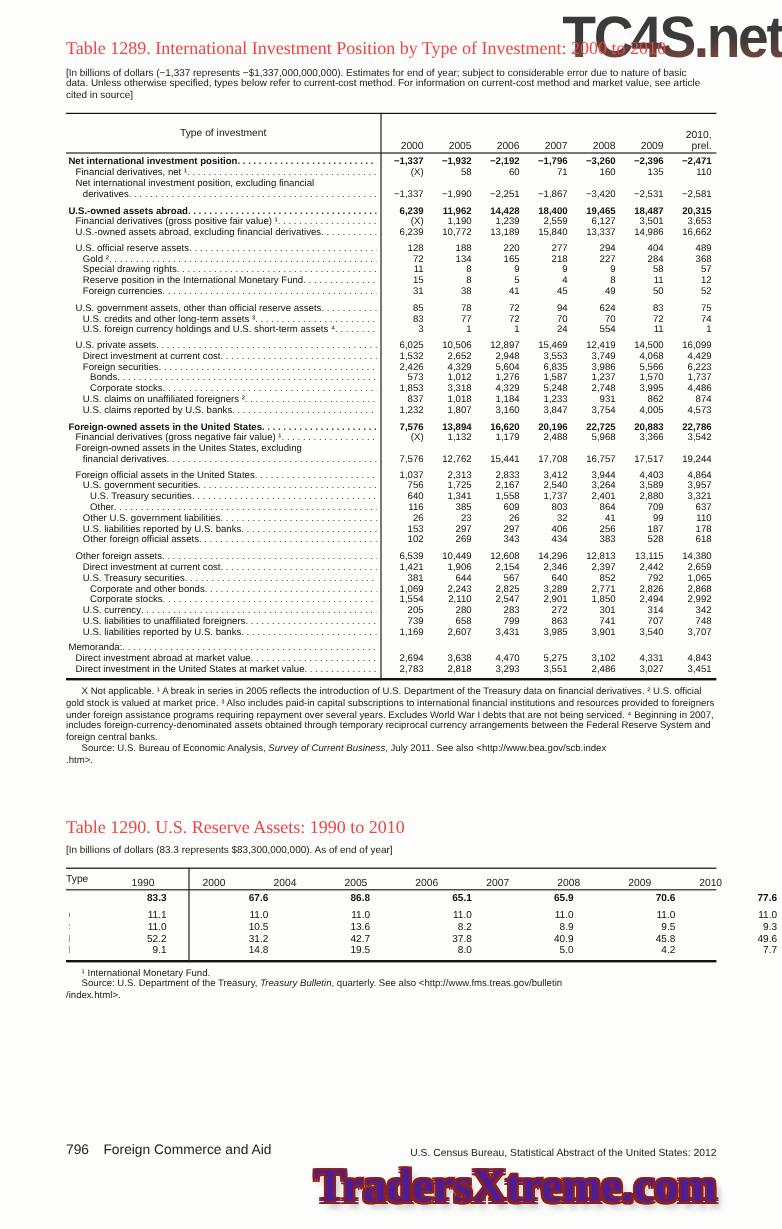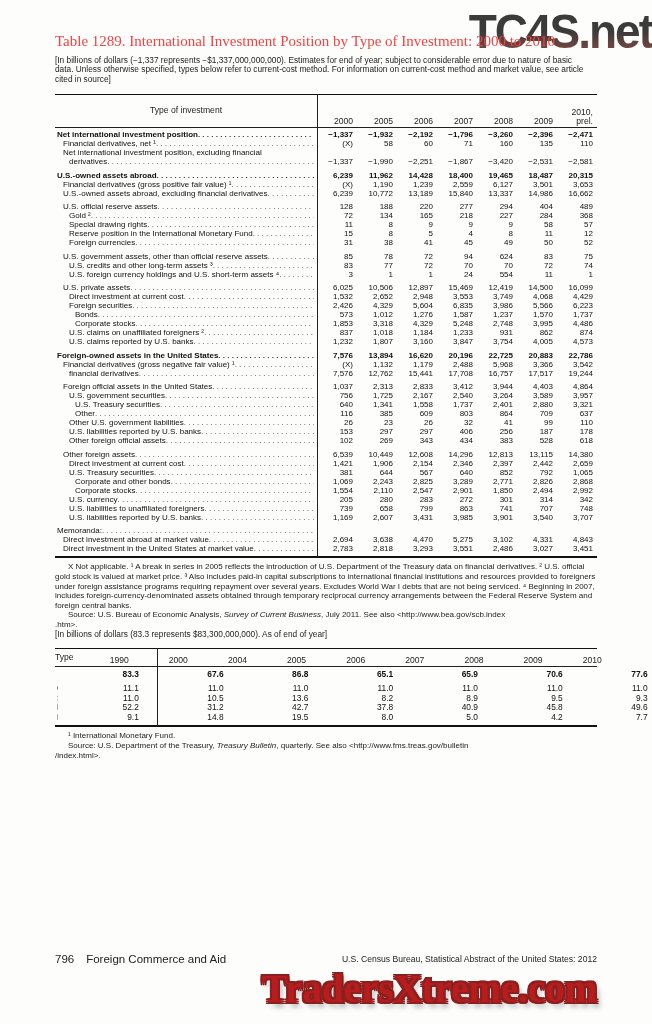--- a/index.html
+++ b/index.html
@@ -8,21 +8,21 @@
 
   
   .wm-top{position:absolute;top:2px;right:0;z-index:1;font-family:"Liberation Sans",sans-serif;
     font-weight:bold;font-size:46px;letter-spacing:-2px;transform:scaleY(1.06);transform-origin:top right;
     background:linear-gradient(180deg,#3b3b3b 0%,#3b3b3b 52%,#6d453f 78%,#9a564c 100%);
     -webkit-background-clip:text;background-clip:text;color:transparent;}
   .wm-mid{position:absolute;left:178px;top:485px;z-index:6;font-family:"Liberation Serif",serif;
     font-weight:bold;font-size:52px;letter-spacing:3px;color:#c81f26;white-space:nowrap;
     text-shadow:-2px 0 0 #fff,2px 0 0 #fff,0 -2px 0 #fff,0 2px 0 #fff,-2px -2px 0 #fff,2px 2px 0 #fff,-2px 2px 0 #fff,2px -2px 0 #fff,5px 6px 4px rgba(110,110,110,.55);}
   .wm-bottom{position:absolute;left:262px;top:966px;z-index:6;font-family:"Liberation Serif",serif;
-    font-weight:bold;font-size:39px;letter-spacing:0;color:#b91c1c;white-space:nowrap;
+    font-weight:bold;font-size:39px;letter-spacing:0;color:#4c1d95;white-space:nowrap;
     text-shadow:-2px 0 0 #8b2020,2px 0 0 #8b2020,0 -2px 0 #8b2020,0 2px 0 #8b2020,-2px -2px 0 #8b2020,2px 2px 0 #8b2020,-2px 2px 0 #8b2020,2px -2px 0 #8b2020,0 0 8px #ffffff,4px 5px 5px rgba(120,120,120,.6);}
 
   
   .doc{position:absolute;left:55px;top:34px;width:542px;z-index:2;}
   .t-title{font-family:"Liberation Serif",serif;font-weight:normal;font-size:15px;line-height:15.5px;color:#ef4444;margin:0 0 6px 0;width:510px;}
   .t-title2{margin-top:44px;}
   .t-note{font-size:8.3px;line-height:9.8px;color:#222;margin:0 0 9px 0;width:536px;}
 
   .tbl{position:relative;font-size:8px;line-height:9px;color:#111;}
   .vline{position:absolute;top:0;bottom:0;width:0;border-left:1px solid #222;}
@@ -50,21 +50,21 @@
   .dots{flex:1;overflow:hidden;white-space:nowrap;color:#333;}
   .dots::after{content:" . . . . . . . . . . . . . . . . . . . . . . . . . . . . . . . . . . . . . . . . . . . . . . . . . . . . . . . . . . . . . . . . . . . . . . . .";}
   .val{text-align:right;box-sizing:border-box;padding-right:4px;white-space:nowrap;}
   .t89 .val{flex:0 0 40px;}
   .t90 .val{flex:0 0 48.8px;margin-left:36px;}
 
   .fn{font-size:8px;line-height:9.6px;color:#222;margin:4px 0 0 0;text-indent:13px;width:542px;}
   .src{font-size:8px;line-height:9.6px;color:#222;margin:0;text-indent:13px;width:542px;white-space:pre-wrap;}
 
   
-  .footer{position:absolute;left:55px;right:55px;top:953px;z-index:2;display:flex;justify-content:space-between;align-items:center;}
+  .footer{position:absolute;left:55px;right:55px;top:953px;z-index:2;display:flex;justify-content:space-between;align-items:flex-end;}
   .footer .left{font-size:11.5px;color:#222;}
   .footer .left .pnum{margin-right:12px;}
   .footer .right{font-size:8.6px;color:#222;}
 </style>
 </head>
 <body>
 
 <div class="page">
 
   <div class="wm-top">TC4S.net</div>
@@ -386,20 +386,25 @@
             <div class="val">(X)</div>
             <div class="val">1,132</div>
             <div class="val">1,179</div>
             <div class="val">2,488</div>
             <div class="val">5,968</div>
             <div class="val">3,366</div>
             <div class="val">3,542</div>
           </div>
           <div class="row">
             <div class="lblcell">
+              <span class="lbl i1">Foreign-owned assets in the Unites States, excluding</span>
+            </div>
+          </div>
+          <div class="row">
+            <div class="lblcell">
               <span class="lbl i2">financial derivatives</span>
               <span class="dots"></span>
             </div>
             <div class="val">7,576</div>
             <div class="val">12,762</div>
             <div class="val">15,441</div>
             <div class="val">17,708</div>
             <div class="val">16,757</div>
             <div class="val">17,517</div>
             <div class="val">19,244</div>
@@ -632,20 +637,21 @@
             <div class="val">3,451</div>
           </div>
         </div>
       <div class="vline"></div>
     </div>
 
     <p class="fn">X Not applicable. ¹ A break in series in 2005 reflects the introduction of U.S. Department of the Treasury data on financial derivatives. ² U.S. official gold stock is valued at market price. ³ Also includes paid-in capital subscriptions to international financial institutions and resources provided to foreigners under foreign assistance programs requiring repayment over several years. Excludes World War I debts that are not being serviced. ⁴ Beginning in 2007, includes foreign-currency-denominated assets obtained through temporary reciprocal currency arrangements between the Federal Reserve System and foreign central banks.</p>
     <p class="src"><span>Source: U.S. Bureau of Economic Analysis, </span><i>Survey of Current Business</i><span>, July 2011. See also &lt;http://www.bea.gov/scb.index
 .htm&gt;.</span></p>
 
+    <h1 class="t-title t-title2">Table 1290. U.S. Reserve Assets: 1990 to 2010</h1>
     <p class="t-note">[In billions of dollars (83.3 represents $83,300,000,000). As of end of year]</p>
 
     <div class="tbl t90" id="tbl1290">
       <div class="thead">
         <div class="stub">Type</div>
       <div class="col">1990</div>
           <div class="col">2000</div>
           <div class="col">2004</div>
           <div class="col">2005</div>
           <div class="col">2006</div>

